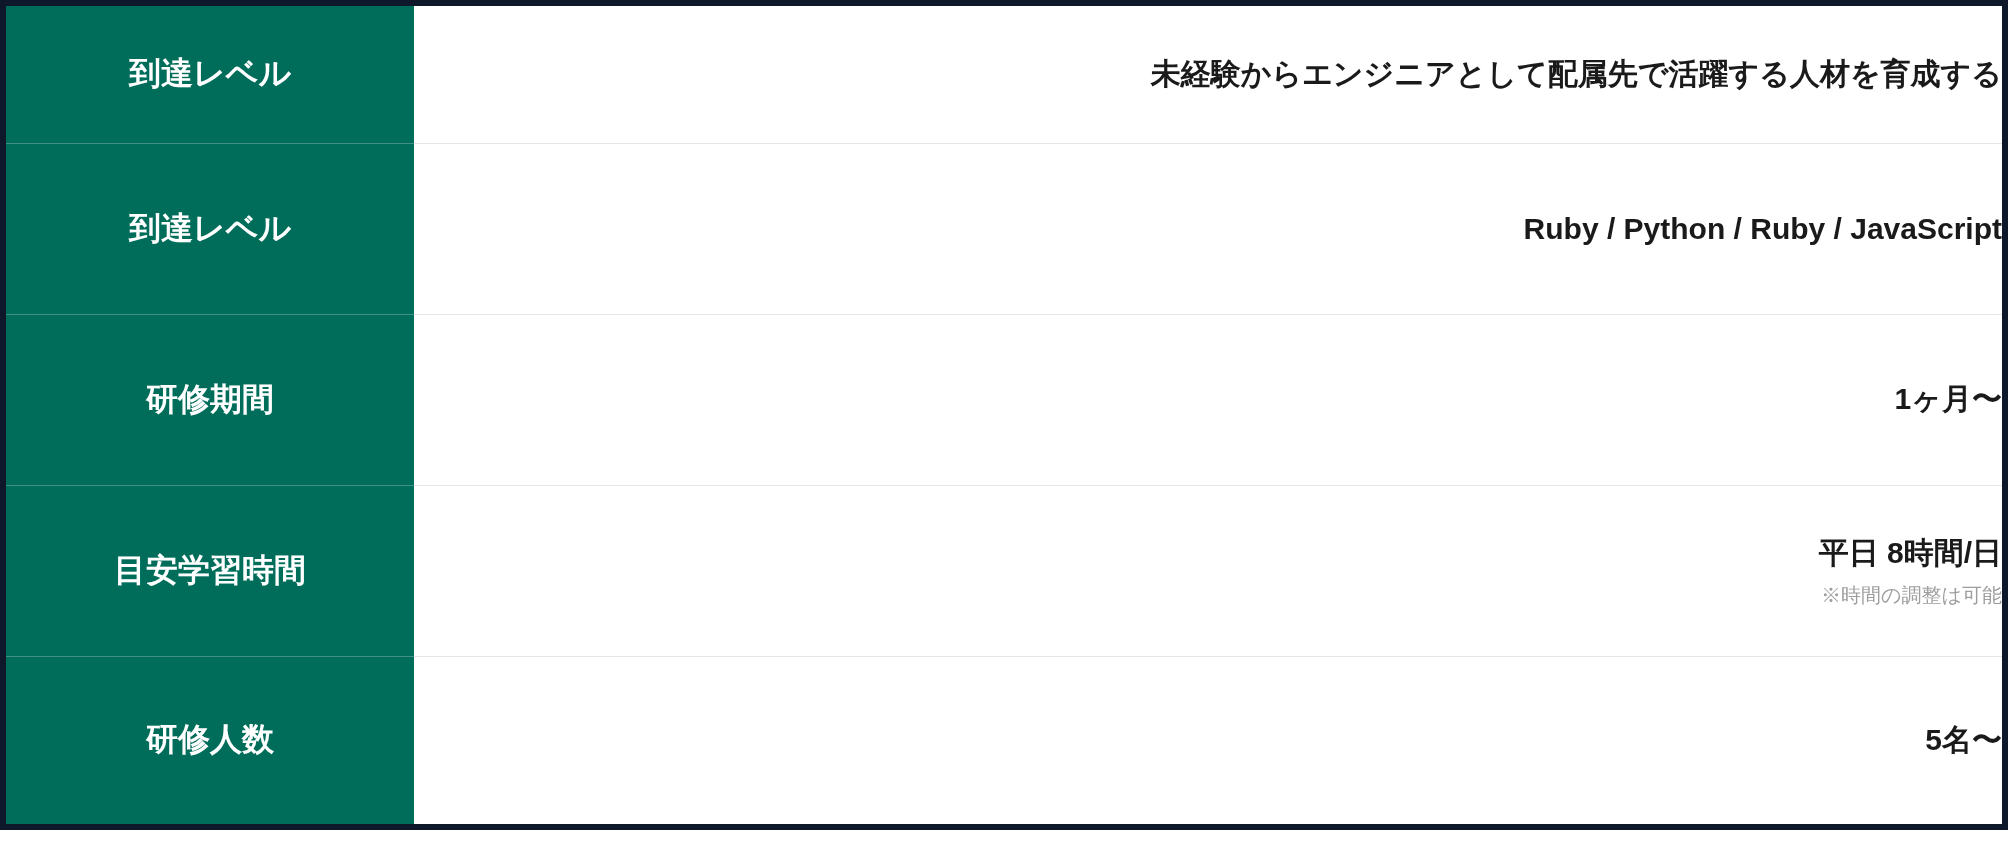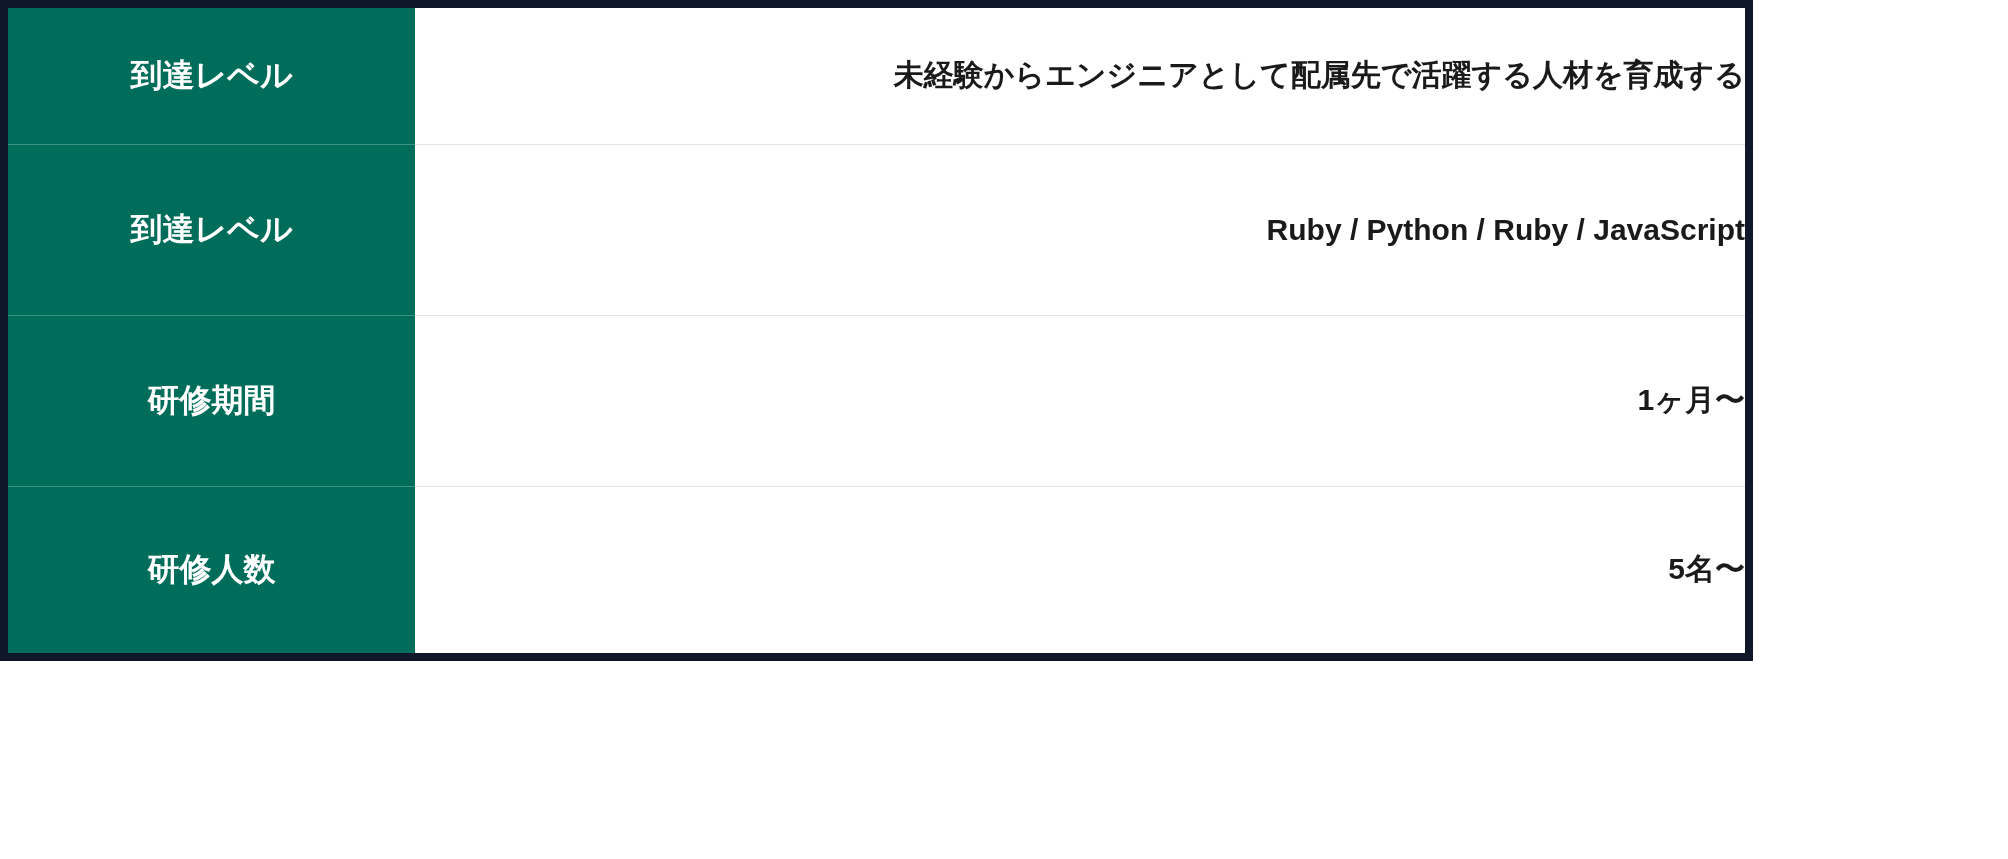--- a/index.html
+++ b/index.html
@@ -5,23 +5,23 @@
     * {
       margin: 0;
       padding: 0;
       box-sizing: border-box;
     }
     body {
       font-family: -apple-system, BlinkMacSystemFont, "Segoe UI", "Hiragino Kaku Gothic ProN", "Hiragino Sans", Meiryo, sans-serif;
       background: #ffffff;
     }
     .table {
-      width: 1753px;
+      width: 2008px;
       border-collapse: collapse;
-      border: 8px solid #0f172a;
+      border: 6px solid #0f172a;
     }
     .table tr {
       height: 171px;
     }
     .table tr:first-child {
       height: 140px;
     }
     .label-cell {
       width: 411px;
       background-color: #006d5b;
@@ -65,17 +65,24 @@
   </tr>
   <tr>
     <td class="label-cell">到達レベル</td>
     <td class="value-cell">Ruby / Python / Ruby / JavaScript</td>
   </tr>
   <tr>
     <td class="label-cell">研修期間</td>
     <td class="value-cell">1ヶ月〜</td>
   </tr>
   <tr>
+    <td class="label-cell">目安学習時間</td>
+    <td class="value-cell">
+      <span>平日 8時間/日</span>
+      <span class="note">※時間の調整は可能</span>
+    </td>
+  </tr>
+  <tr>
     <td class="label-cell">研修人数</td>
     <td class="value-cell">5名〜</td>
   </tr>
 </tbody>
   </table>
 
 </body></html>

